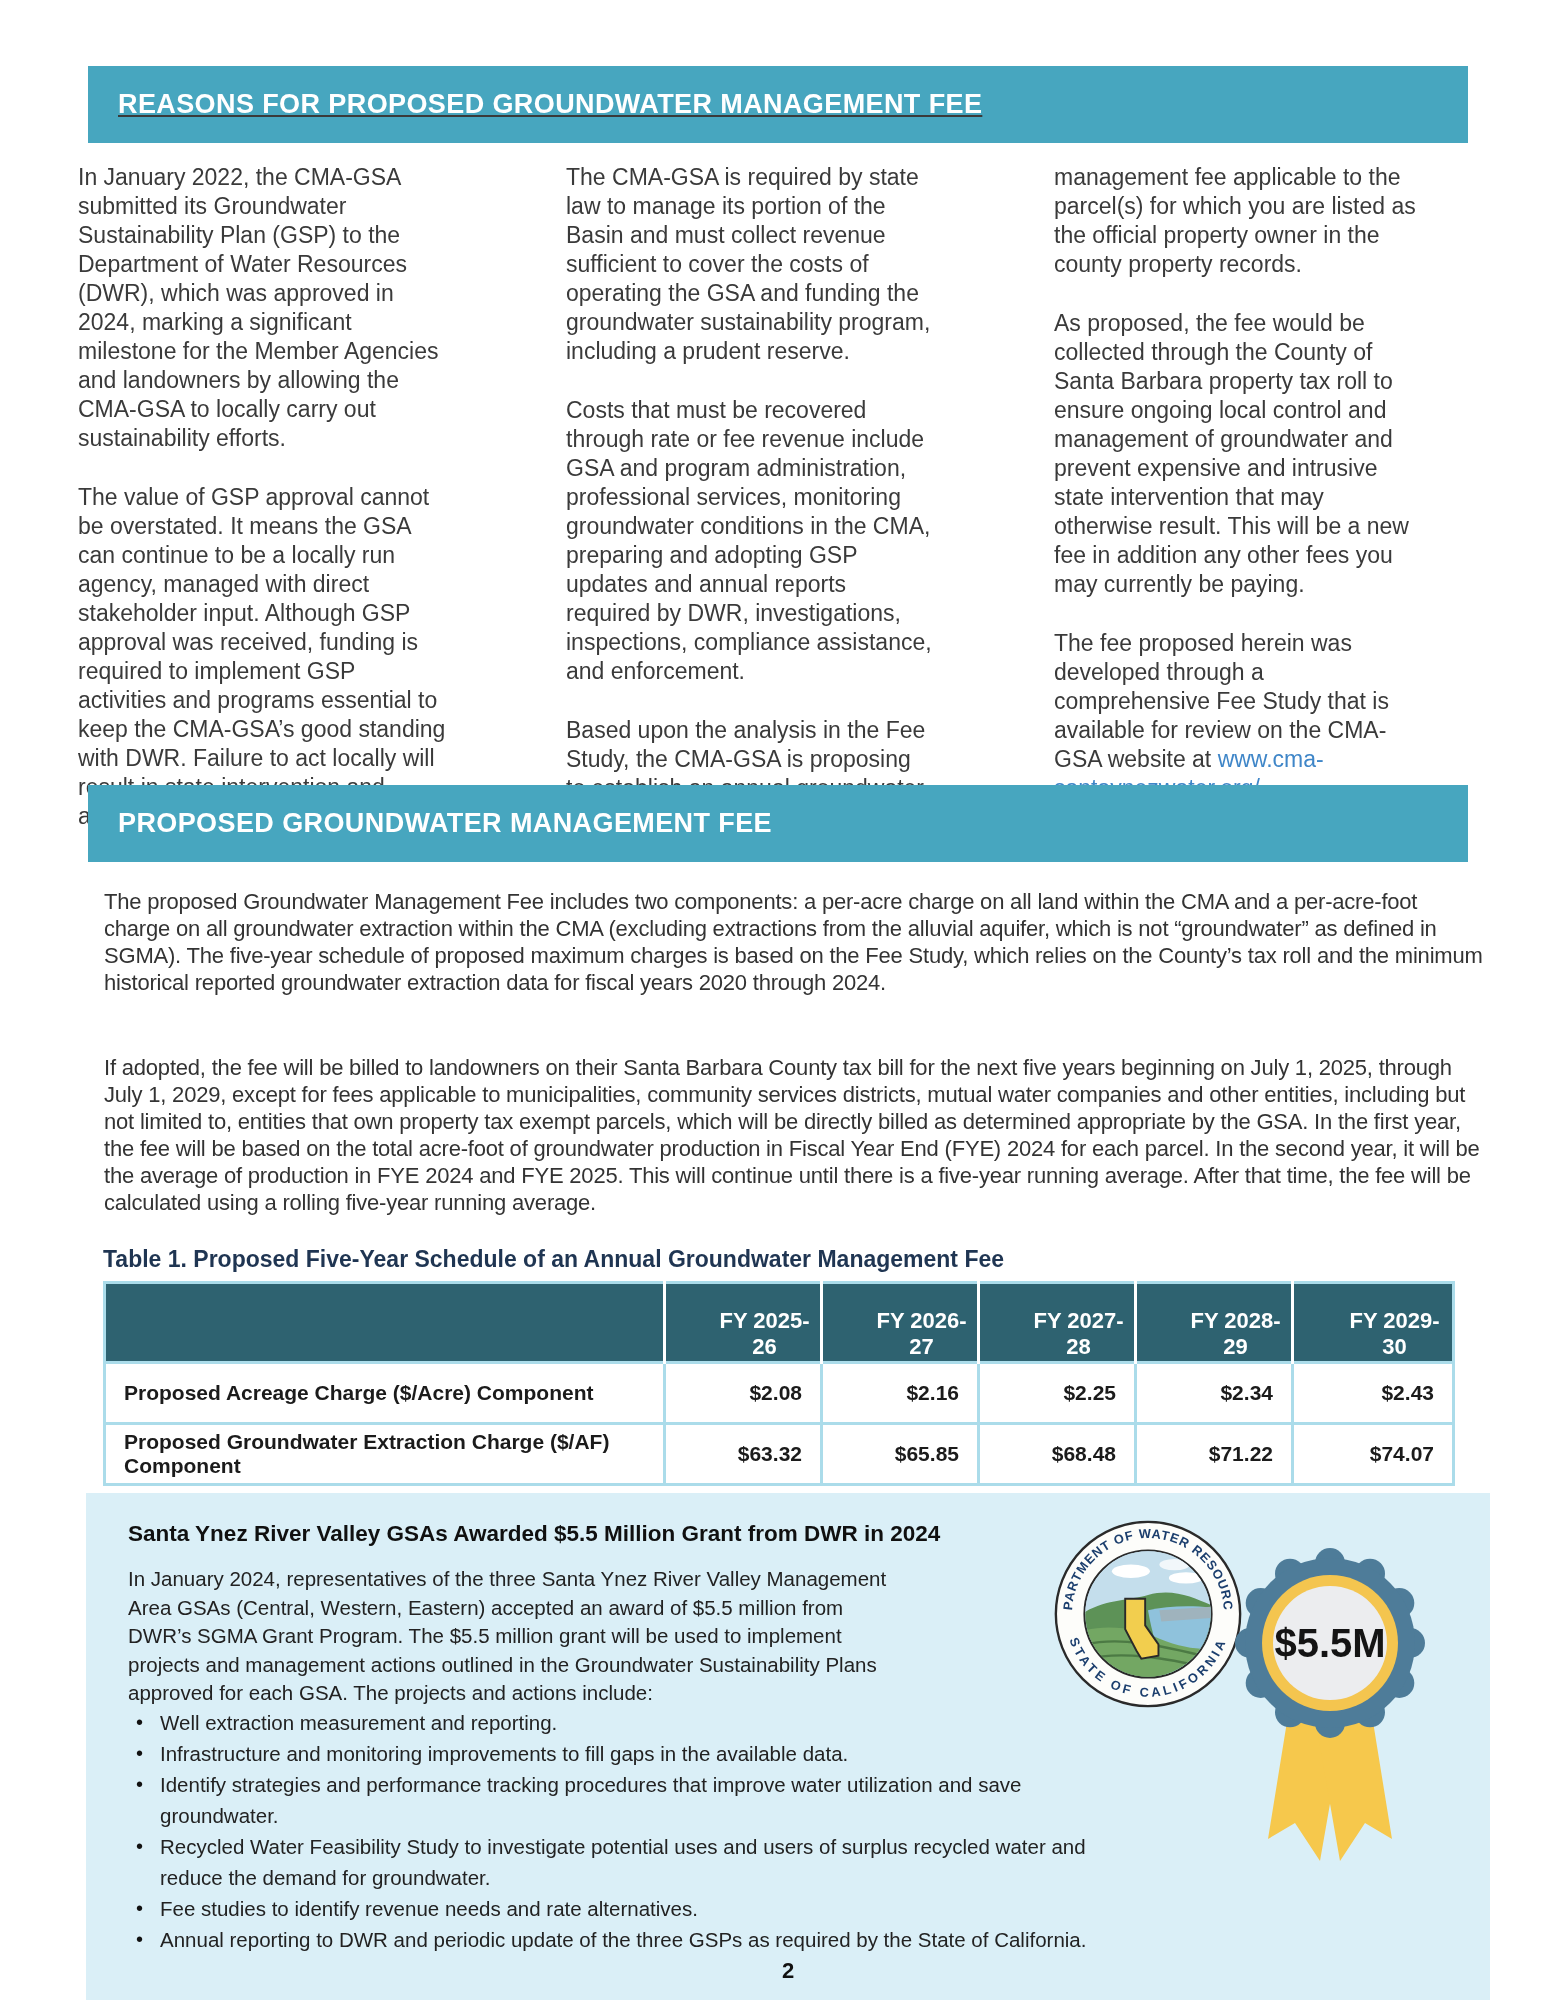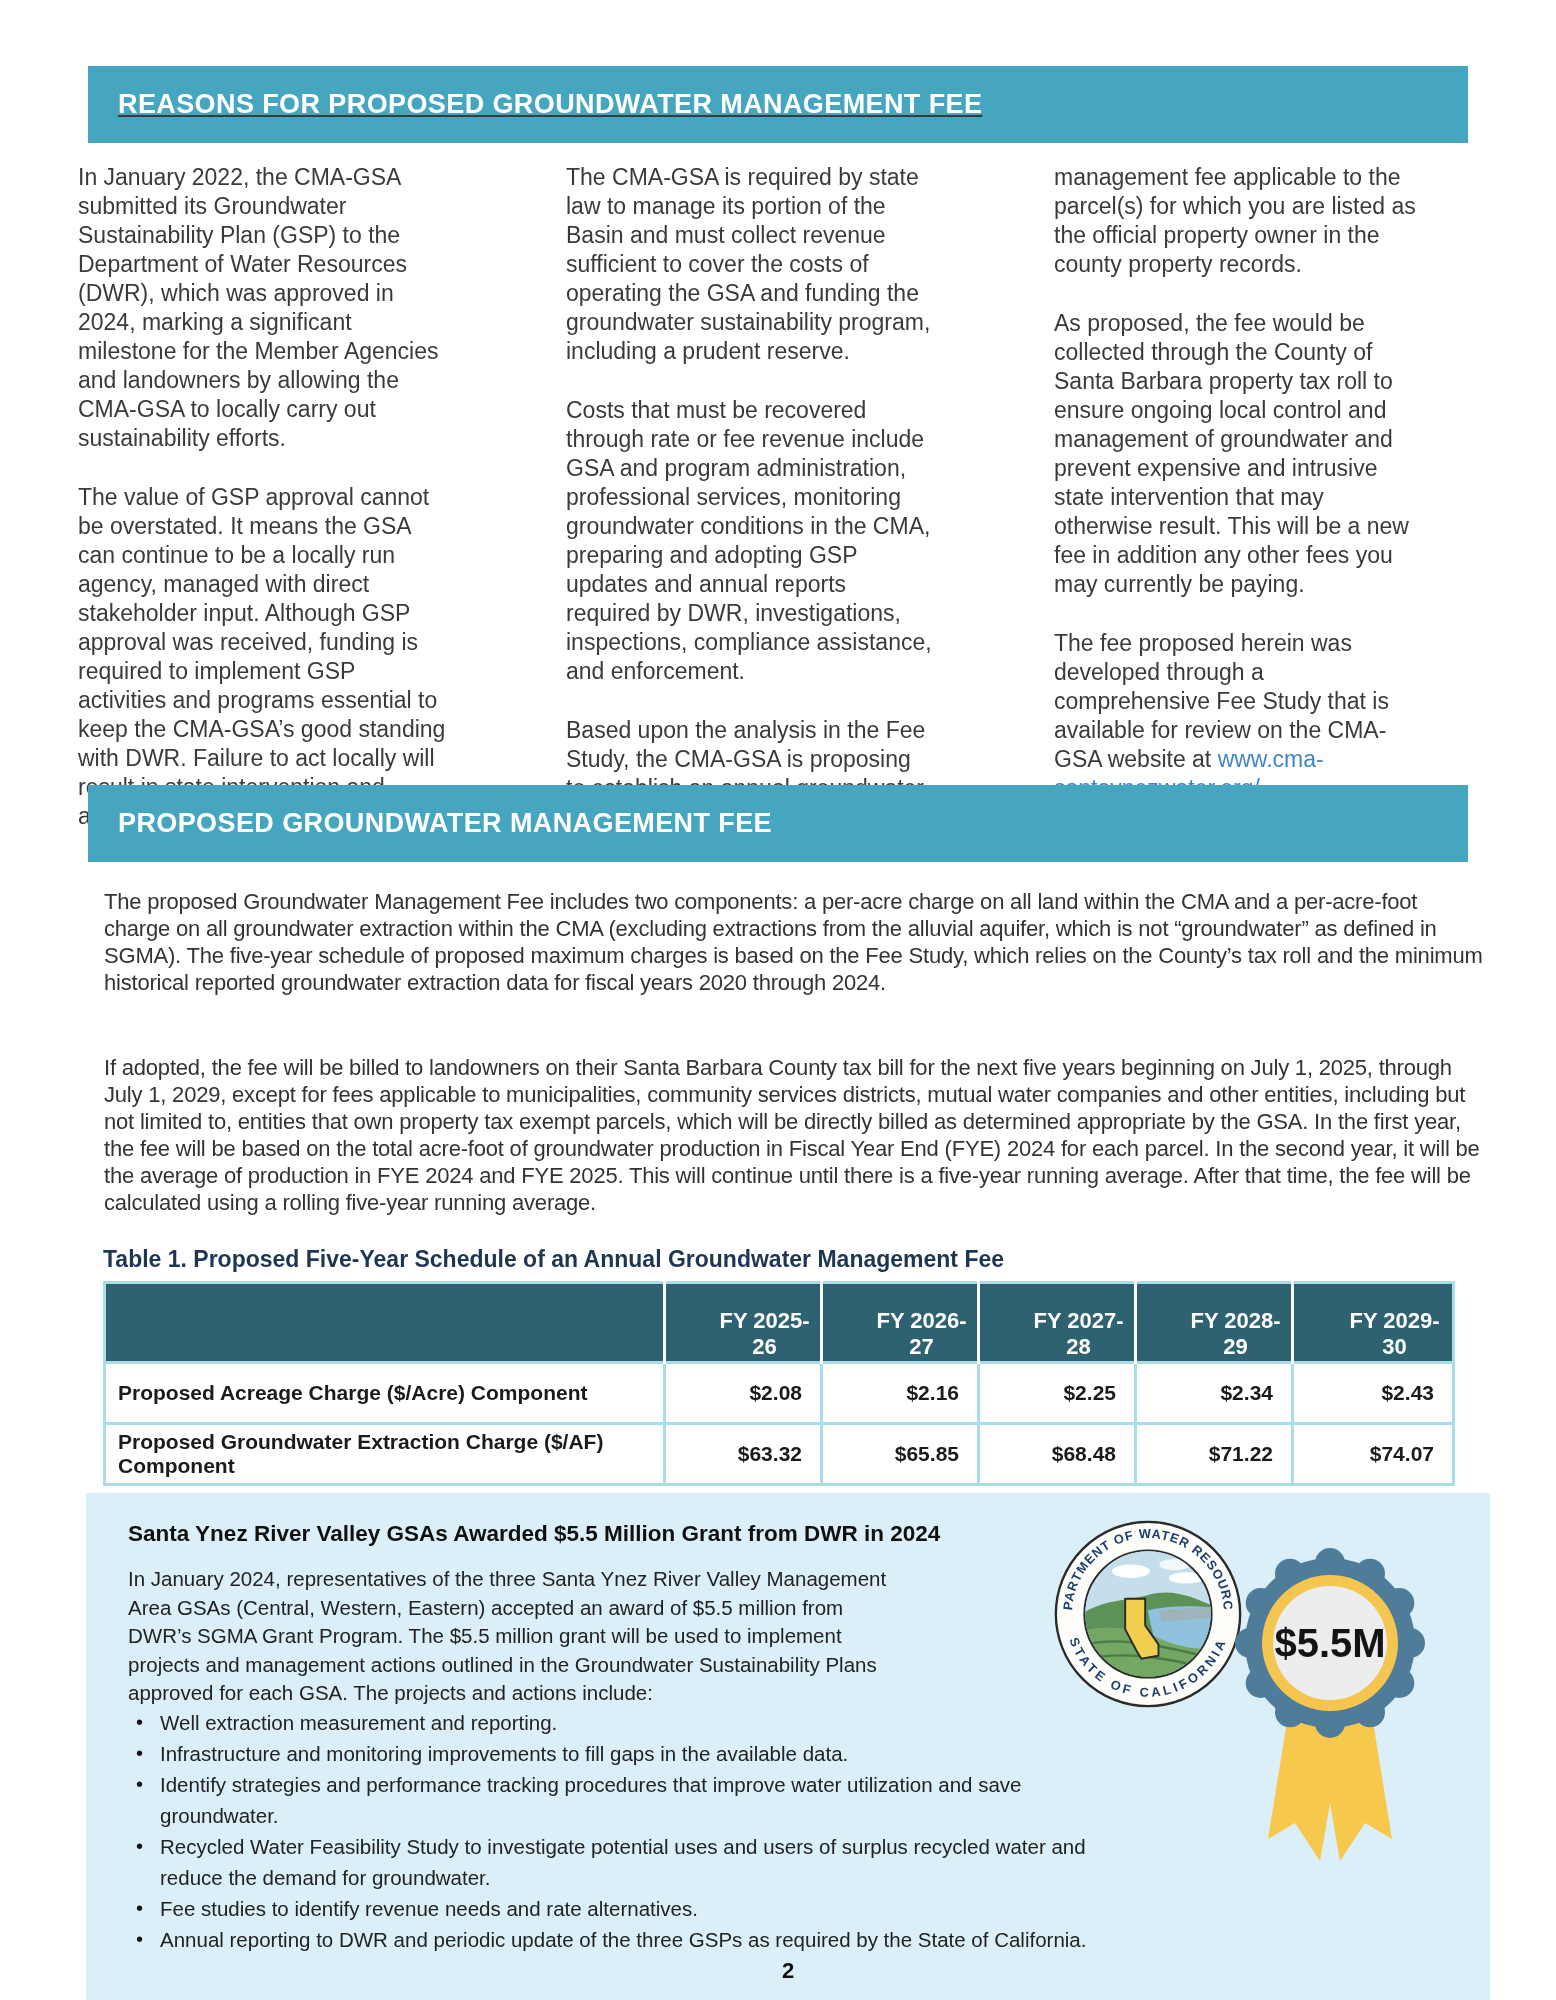--- a/index.html
+++ b/index.html
@@ -33,21 +33,21 @@
   }
   table.fee th{
     background:#2e6270;color:#ffffff;font-size:22px;font-weight:700;
     height:79px;text-align:center;vertical-align:middle;padding-top:24px;box-sizing:border-box;padding-left:44px;
   }
   table.fee th+th{border-left:3px solid #ffffff;}
   table.fee td{
     background:#ffffff;border:3px solid #abdcea;height:56px;vertical-align:middle;
     font-size:21px;font-weight:700;color:#1b1b1b;
   }
-  td.rowlabel{padding-left:12px;text-align:left;}
+  td.rowlabel{padding-left:18px;text-align:left;}
   td.val{text-align:right;padding-right:18px;font-size:22px;}
 
   .grantbox{
     position:absolute;top:1493px;left:86px;width:1404px;height:507px;
     background:#daeff7;
   }
   .gtitle{position:absolute;top:28px;left:42px;font-size:22.5px;font-weight:700;color:#101010;}
   .gintro{position:absolute;top:72px;left:42px;width:778px;margin:0;font-size:20.5px;line-height:28.5px;color:#222;}
   .gbullets{position:absolute;top:214px;left:42px;width:1015px;margin:0;padding:0;list-style:none;}
   .gbullets li{position:relative;padding-left:32px;font-size:20.5px;line-height:31px;color:#222;}

